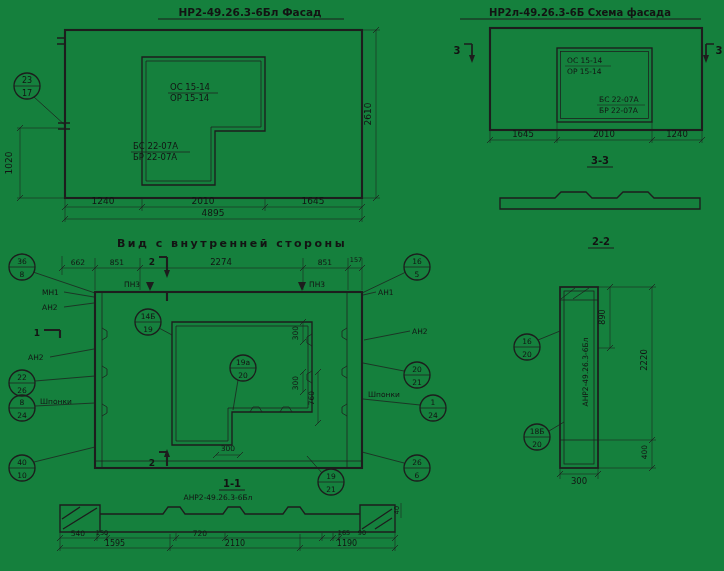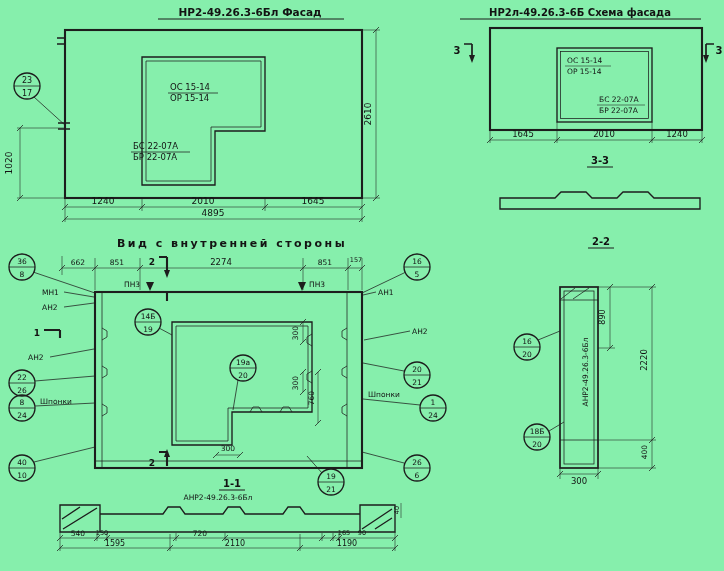--- a/index.html
+++ b/index.html
@@ -1,16 +1,16 @@
 <!DOCTYPE html>
 <html><head>
 <meta charset="utf-8">
 <style>
   html,body{margin:0;padding:0;background:#e8e6e0;}
-  #sheet{position:relative;width:724px;height:571px;background:#86efac;overflow:hidden;}
+  #sheet{position:relative;width:724px;height:571px;background:#15803d;overflow:hidden;}
   svg{position:absolute;left:0;top:0;}
   svg .ln{stroke:#1d1d1d;fill:none;stroke-width:1;}
   svg .w05{stroke-width:.55}
   svg .w07{stroke-width:.75}
   svg .w12{stroke-width:1.35}
   svg .w16{stroke-width:1.7}
   svg .w2{stroke-width:2.1}
   svg .blk{fill:#1d1d1d;stroke:none}
   svg text{fill:#131313;font-family:"DejaVu Sans",sans-serif;}
   svg text.b{font-weight:bold}

